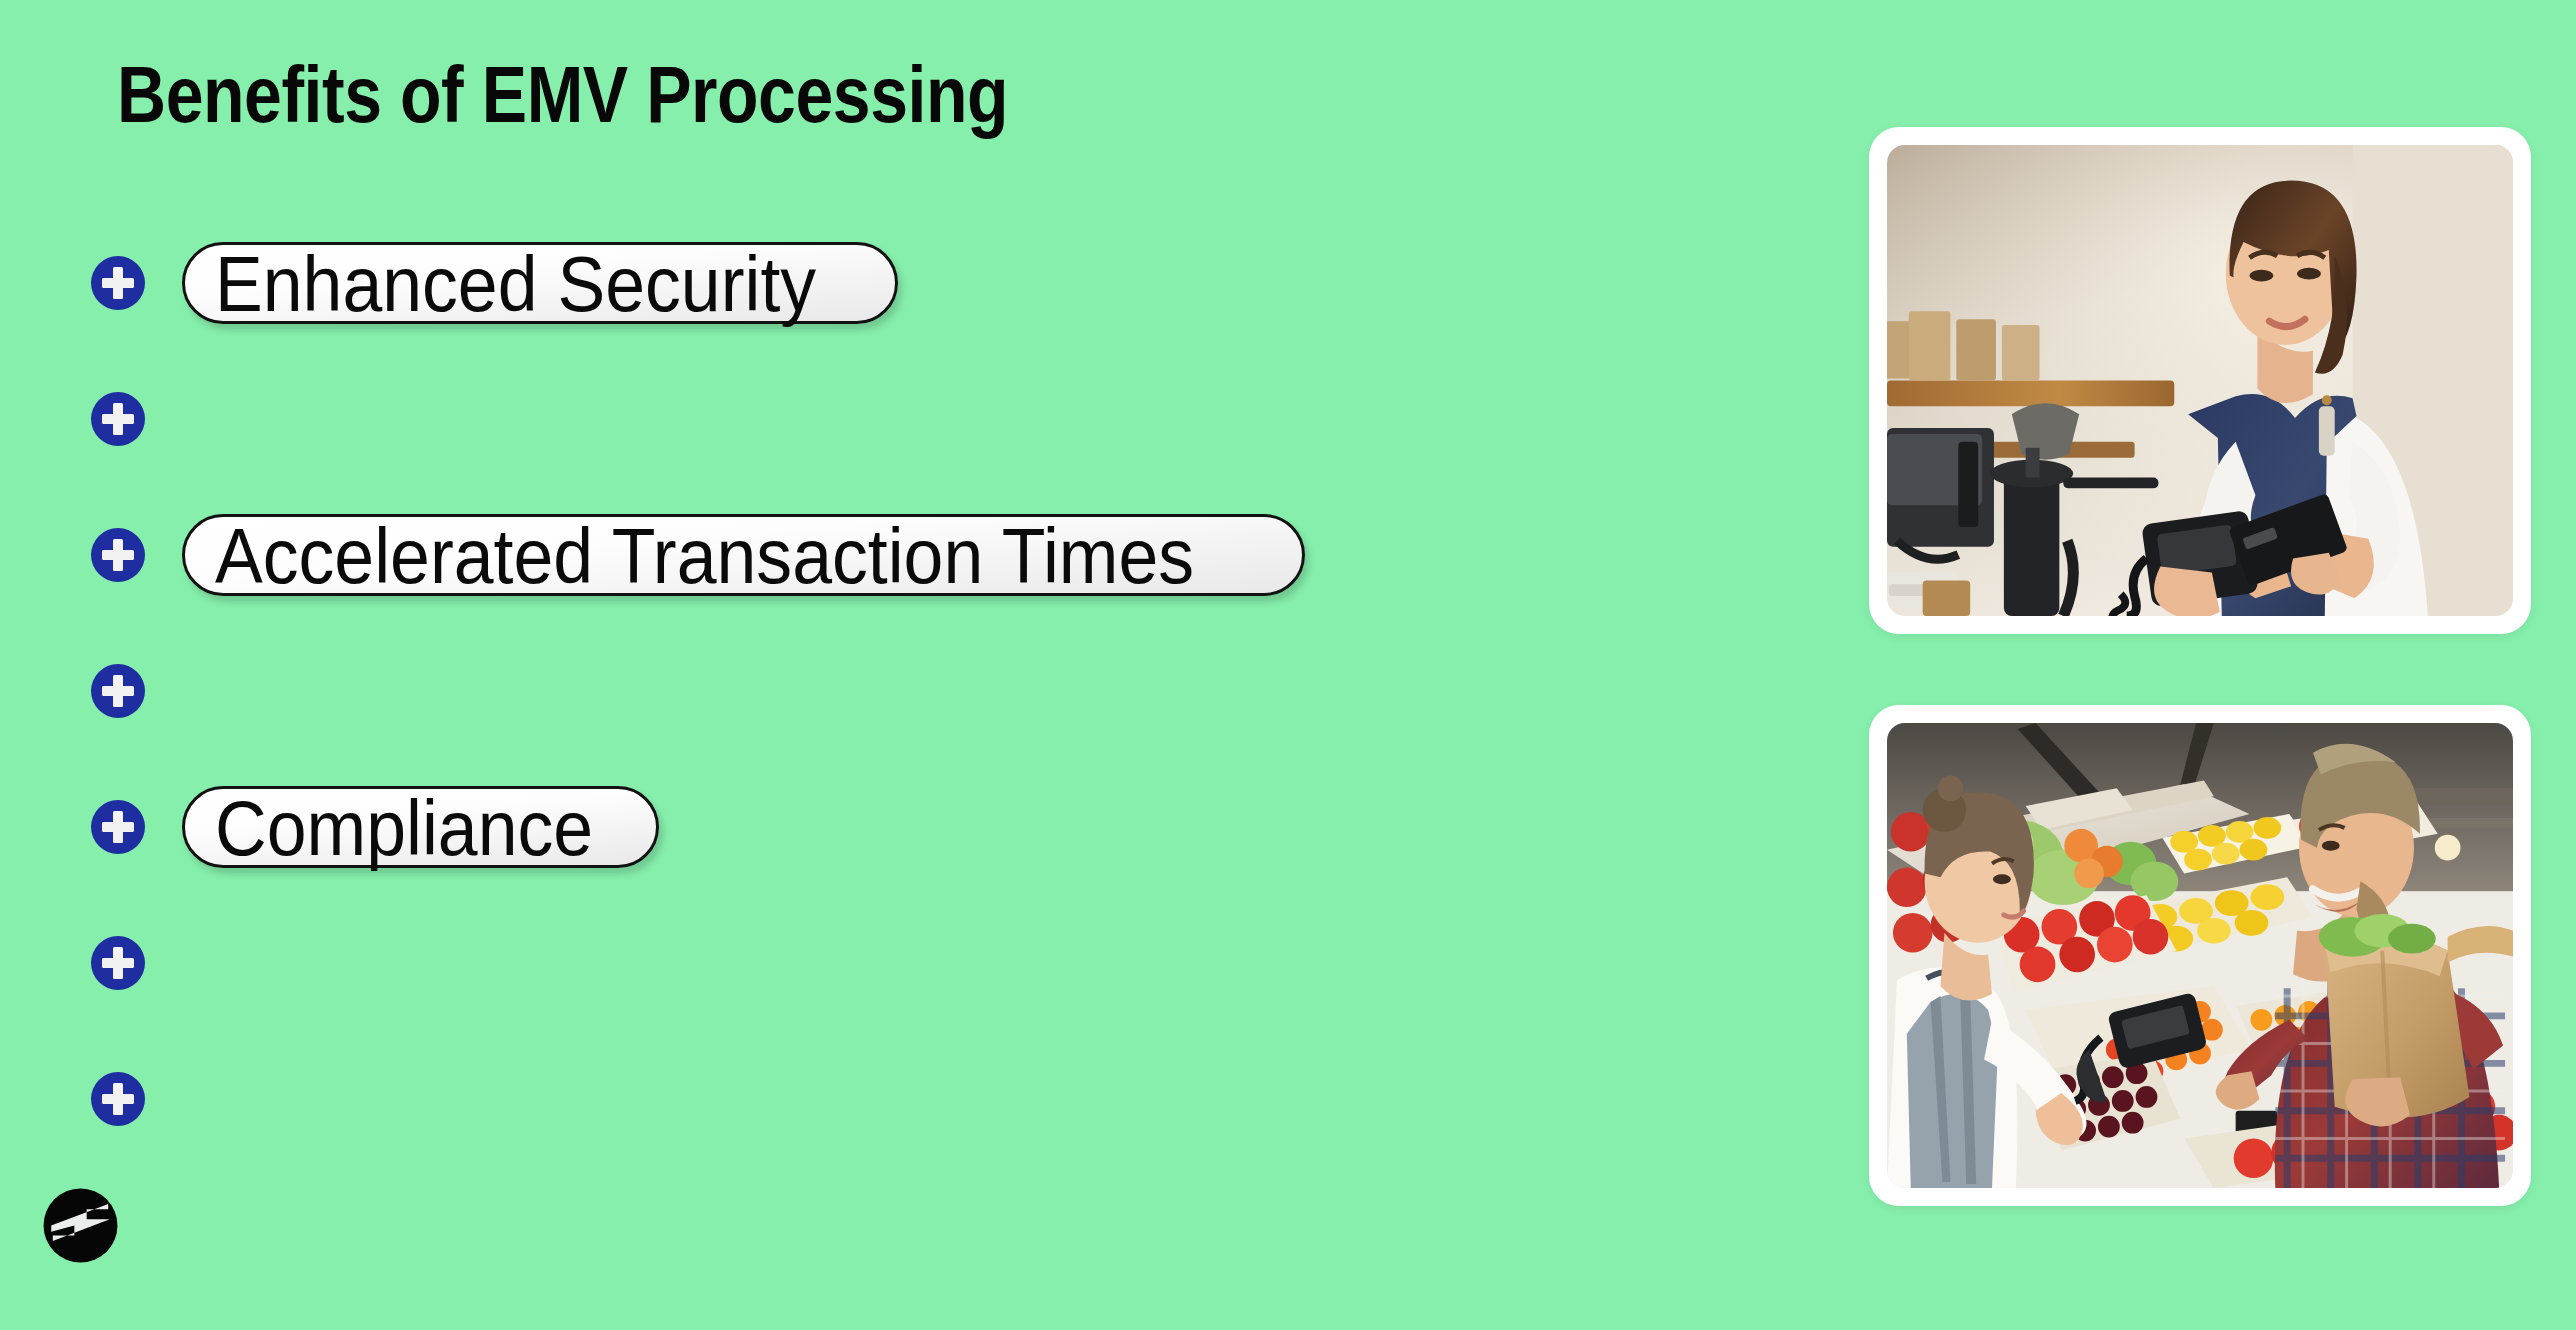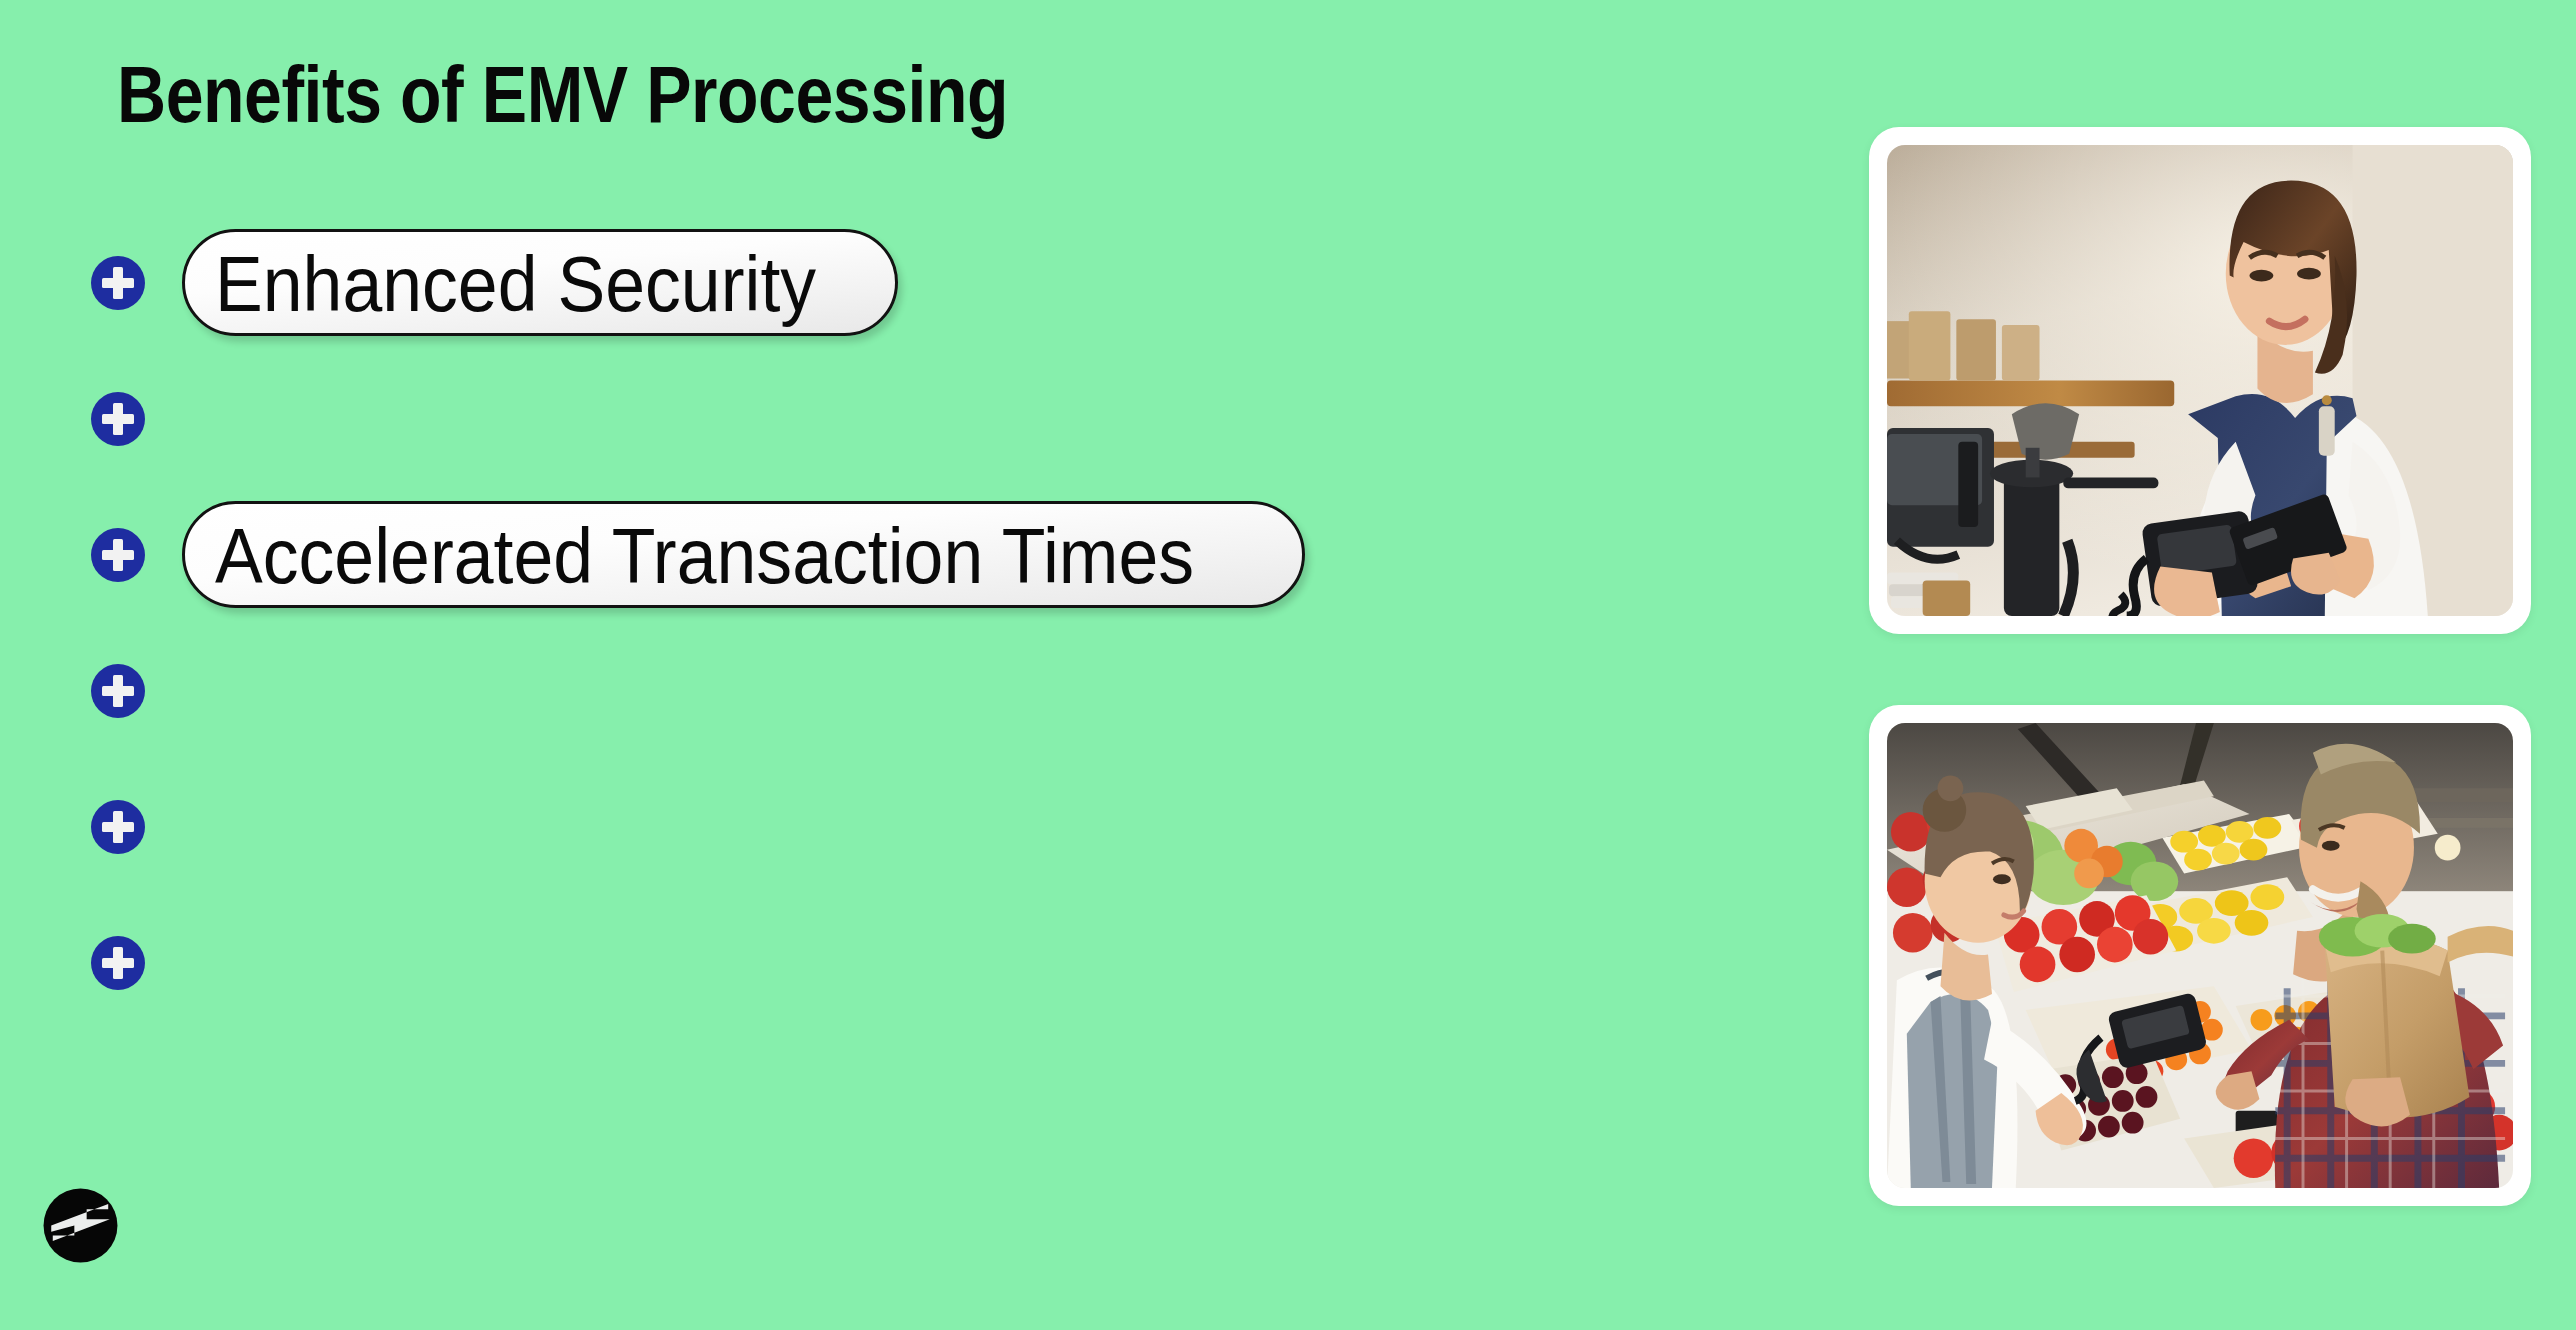--- a/index.html
+++ b/index.html
@@ -61,21 +61,21 @@
   .bullet-icon svg {
     position: absolute;
     left: 0; top: 0;
     width: 54px;
     height: 54px;
     display: block;
   }
   .capsule {
     display: inline-flex;
     align-items: center;
-    height: 107px;
+    height: 82px;
     box-sizing: border-box;
     padding: 4px 34px 0 30px;
     border: 3px solid #121212;
     border-radius: 59px;
     background: linear-gradient(175deg, #ffffff 0%, #fdfdfd 38%, #f2f2f2 72%, #e8e8e8 100%);
     box-shadow: 4px 6px 7px rgba(0,0,0,0.16);
   }
   .capsule-text {
     font-family: "Liberation Sans Narrow", "Liberation Sans", sans-serif;
     font-size: 77px;
@@ -172,20 +172,31 @@
 
     <div class="benefit-row">
       <span class="bullet-icon">
         <svg viewBox="0 0 54 54">
             <rect x="22" y="11" width="10" height="32" rx="1.5" fill="#F2F2F2"></rect>
             <rect x="11" y="22" width="32" height="10" rx="1.5" fill="#F2F2F2"></rect>
           </svg>
       </span>
     </div>
 
+    <div class="benefit-row">
+      <span class="bullet-icon">
+        <svg viewBox="0 0 54 54">
+            <rect x="22" y="11" width="10" height="32" rx="1.5" fill="#F2F2F2"></rect>
+            <rect x="11" y="22" width="32" height="10" rx="1.5" fill="#F2F2F2"></rect>
+          </svg>
+      </span>
+      <span class="capsule">
+        <span class="capsule-text">Compliance</span>
+      </span>
+    </div>
 
     <div class="benefit-row">
       <span class="bullet-icon">
         <svg viewBox="0 0 54 54">
             <rect x="22" y="11" width="10" height="32" rx="1.5" fill="#F2F2F2"></rect>
             <rect x="11" y="22" width="32" height="10" rx="1.5" fill="#F2F2F2"></rect>
           </svg>
       </span>
     </div>
 

